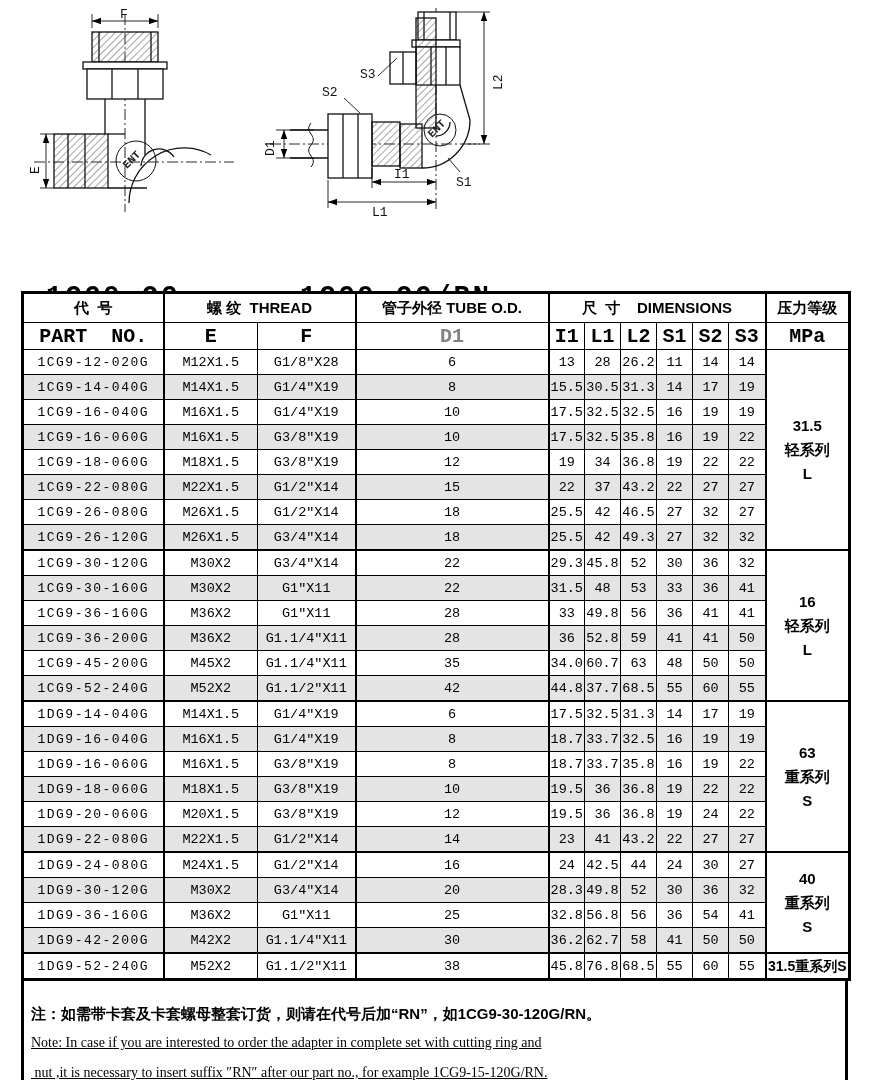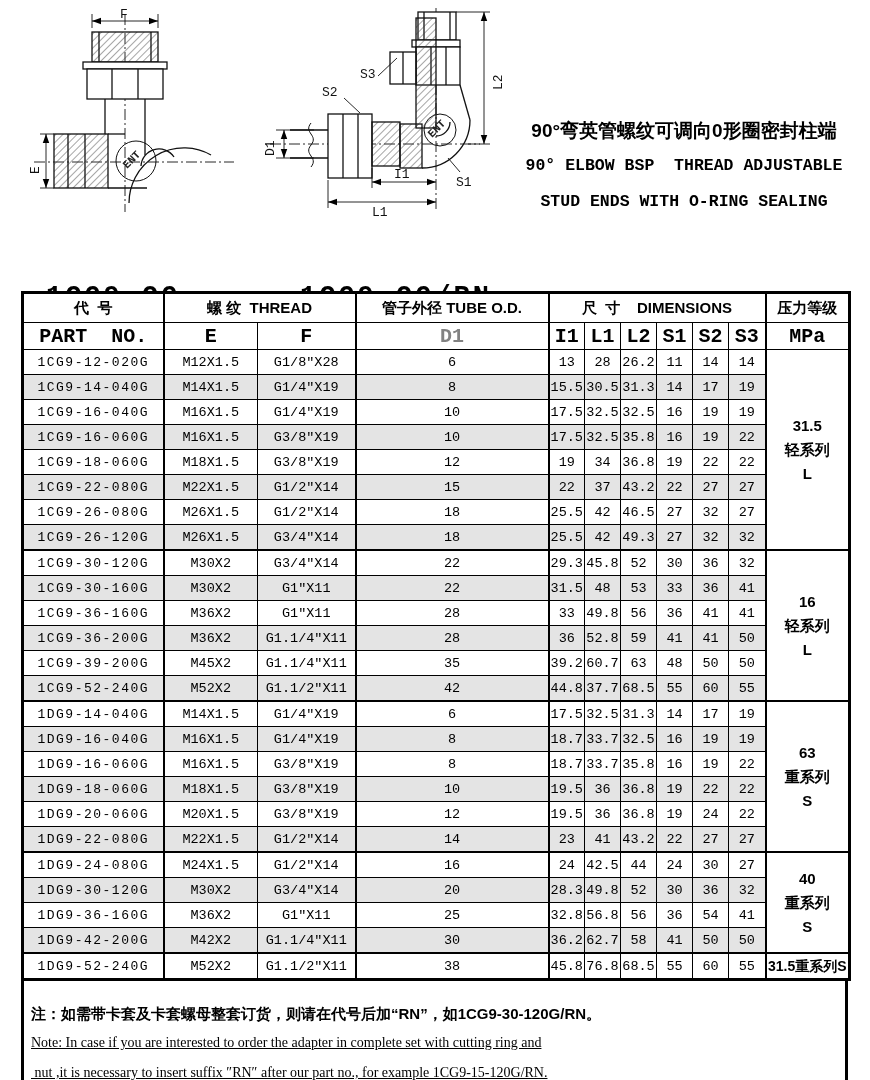--- a/index.html
+++ b/index.html
@@ -169,25 +169,20 @@
 
   <div class="models" id="models-left">
     <div>1CG9-OG</div>
     <div>1DG9-OG</div>
   </div>
   <div class="models" id="models-right">
     <div>1CG9-OG/RN</div>
     <div>1DG9-OG/RN</div>
   </div>
 
-  <div class="title-block">
-    <div class="title-cn">90°弯英管螺纹可调向0形圈密封柱端</div>
-    <div class="title-en">90° ELBOW BSP  THREAD ADJUSTABLE</div>
-    <div class="title-en">STUD ENDS WITH O-RING SEALING</div>
-  </div>
 
   <div id="table-wrap">
     <table>
       <colgroup>
         <col style="width:141px">
           <col style="width:94px">
           <col style="width:98px">
           <col style="width:193px">
         <col style="width:36px">
           <col style="width:36px">
@@ -360,25 +355,25 @@
             <td>G1.1/4″X11</td>
             <td class="gl">28</td>
             <td class="gl">36</td>
             <td>52.8</td>
             <td>59</td>
             <td>41</td>
             <td>41</td>
             <td>50</td>
           </tr>
           <tr>
-            <td class="c-part">1CG9-39-200G</td>
+            <td class="c-part">1CG9-45-200G</td>
             <td class="gl">M45X2</td>
             <td>G1.1/4″X11</td>
             <td class="gl">35</td>
-            <td class="gl">39.2</td>
+            <td class="gl">34.0</td>
             <td>60.7</td>
             <td>63</td>
             <td>48</td>
             <td>50</td>
             <td>50</td>
           </tr>
           <tr class="shade">
             <td class="c-part">1CG9-52-240G</td>
             <td class="gl">M52X2</td>
             <td>G1.1/2″X11</td>

